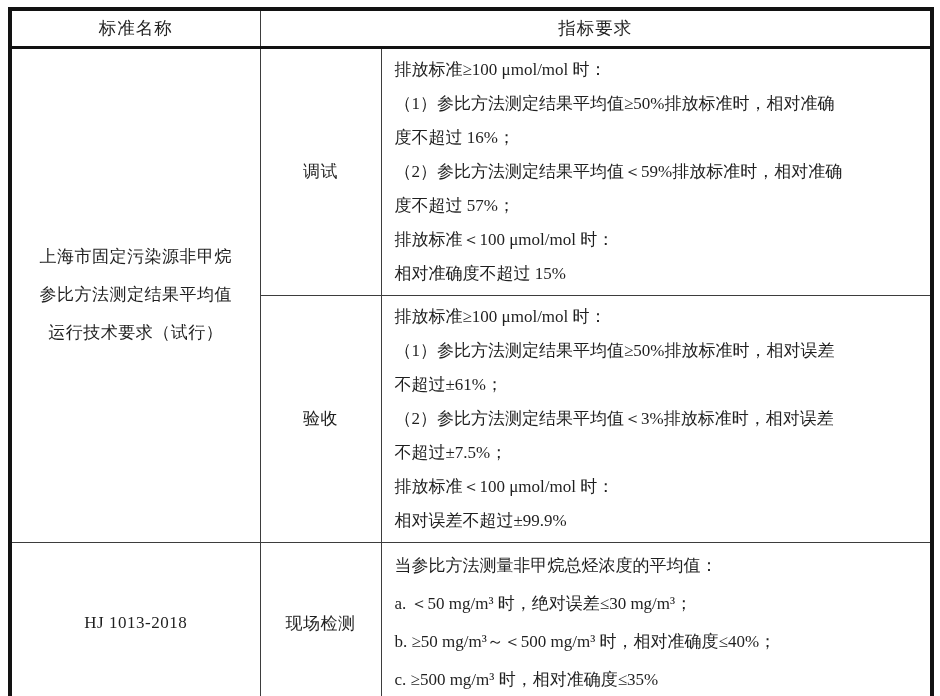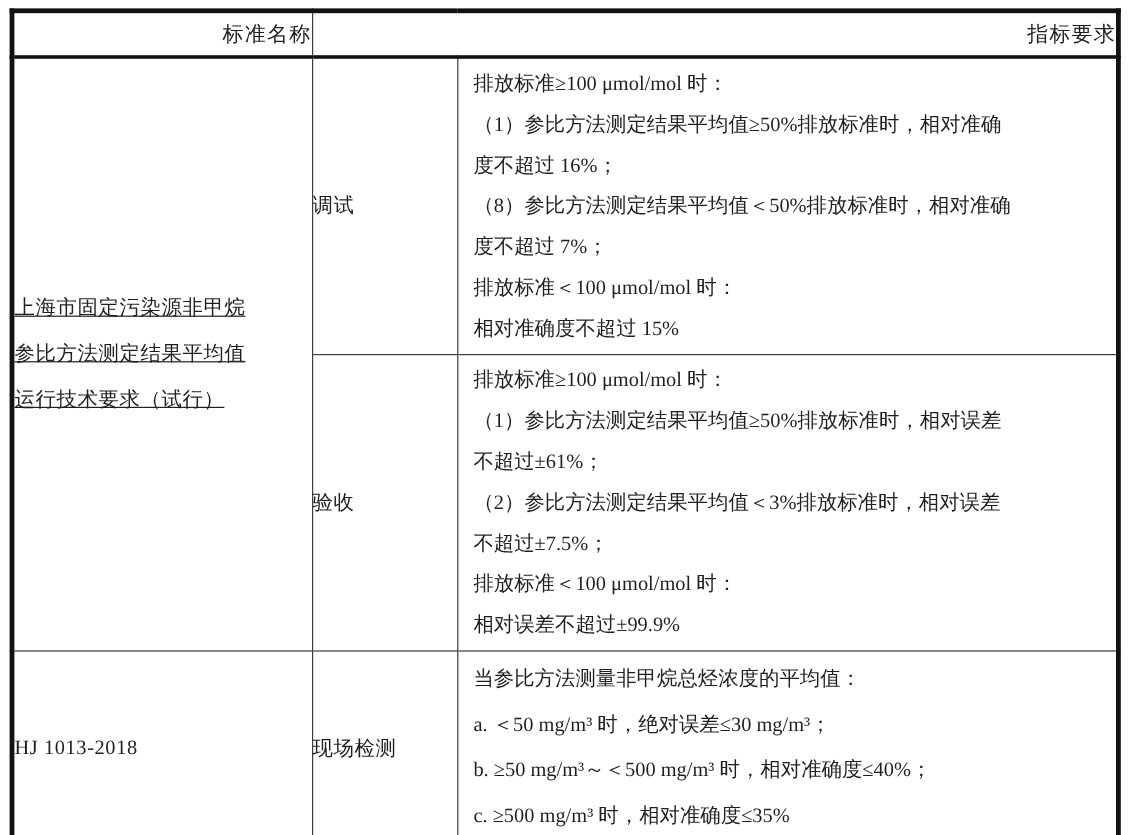--- a/index.html
+++ b/index.html
@@ -34,30 +34,30 @@
   col.c1 { width: 250px; }
   col.c2 { width: 121px; }
   col.c3 { width: 551px; }
 
   tr.header-row { height: 38px; }
   tr.row-tiaoshi { height: 238px; }
   tr.row-yanshou { height: 234px; }
   tr.row-xianchang { height: 164px; }
 
   td.center-cell {
-    text-align: left;
+    text-align: center;
     font-size: 17px;
     letter-spacing: 0.5px;
   }
   td.header-cell {
-    text-align: right;
+    text-align: center;
     font-size: 17.5px;
     letter-spacing: 1px;
   }
-  .standard-lines { line-height: 38px; font-size: 17px; text-decoration: underline; }
+  .standard-lines { line-height: 38px; font-size: 17px; }
   td.req-cell {
     padding: 4px 8px 4px 13px;
     text-align: left;
     font-size: 17px;
   }
   .req-line { line-height: 34px; white-space: nowrap; }
   td.req-cell.loose .req-line { line-height: 38px; }
 </style>
 </head>
 <body>
@@ -82,22 +82,22 @@
             <div>上海市固定污染源非甲烷</div>
             <div>参比方法测定结果平均值</div>
             <div>运行技术要求（试行）</div>
           </div>
         </td>
         <td class="center-cell">调试</td>
         <td class="req-cell">
           <div class="req-line">排放标准≥100 μmol/mol 时：</div>
           <div class="req-line">（1）参比方法测定结果平均值≥50%排放标准时，相对准确</div>
           <div class="req-line">度不超过 16%；</div>
-          <div class="req-line">（8）参比方法测定结果平均值＜50%排放标准时，相对准确</div>
-          <div class="req-line">度不超过 7%；</div>
+          <div class="req-line">（2）参比方法测定结果平均值＜59%排放标准时，相对准确</div>
+          <div class="req-line">度不超过 57%；</div>
           <div class="req-line">排放标准＜100 μmol/mol 时：</div>
           <div class="req-line">相对准确度不超过 15%</div>
         </td>
       </tr>
 
       <tr class="row-yanshou">
         <td class="center-cell">验收</td>
         <td class="req-cell">
           <div class="req-line">排放标准≥100 μmol/mol 时：</div>
           <div class="req-line">（1）参比方法测定结果平均值≥50%排放标准时，相对误差</div>

